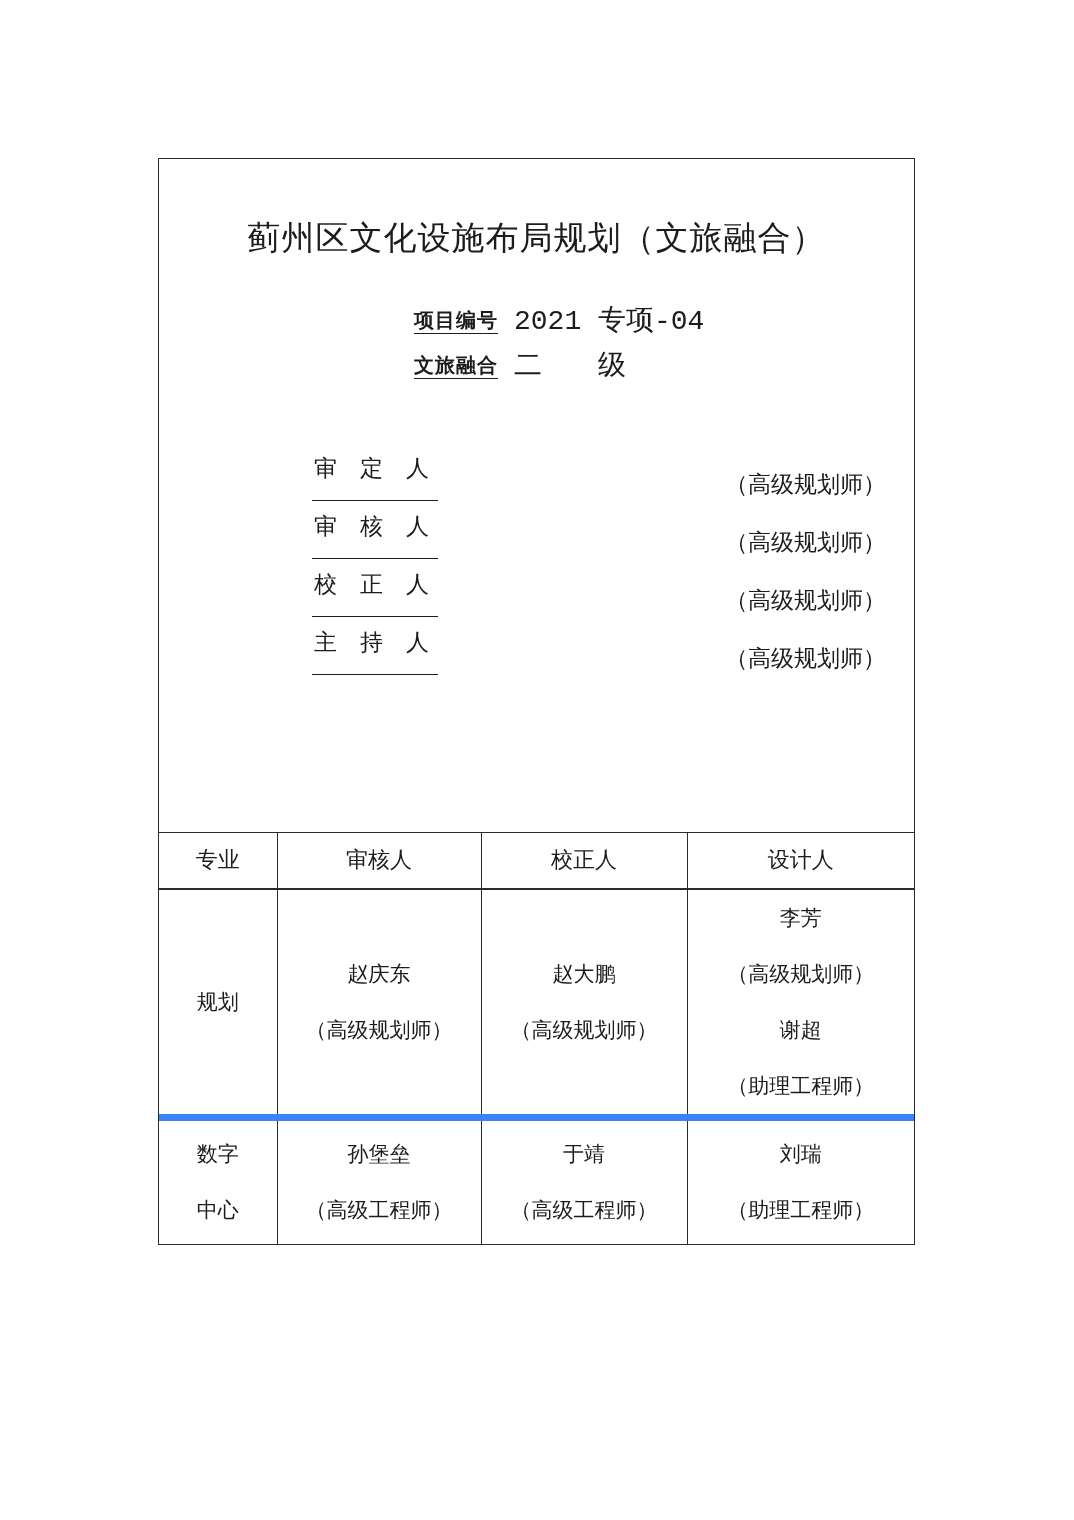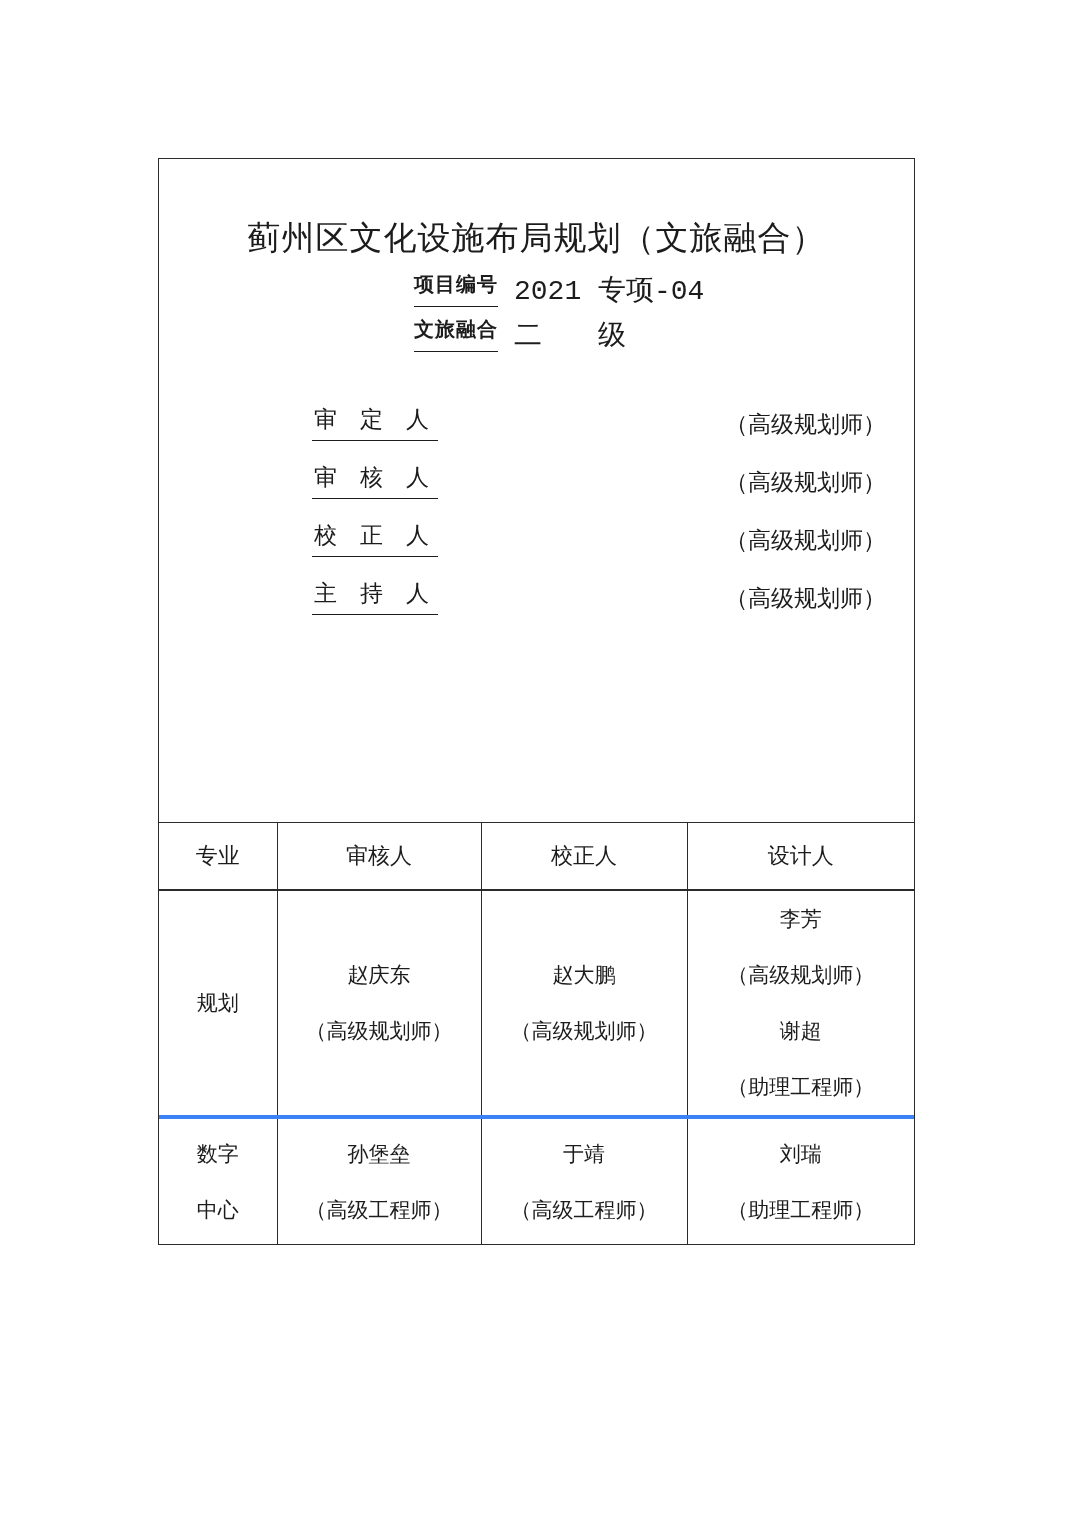--- a/index.html
+++ b/index.html
@@ -10,20 +10,21 @@
     font-family: "DejaVu Serif", "Liberation Serif", serif;
     color: #1c1c1c;
   }
   .page-frame {
     position: absolute;
     left: 158px; top: 158px;
     width: 757px; height: 1087px;
     border: 1px solid #2b2b2b;
     display: flex;
     flex-direction: column;
+    gap: 30px;
   }
   .doc-title-1 {
     margin-top: 58px;
     text-align: center;
     font-size: 33px;
     line-height: 42px;
     font-weight: normal;
     letter-spacing: 1px;
     white-space: nowrap;
   }
@@ -31,47 +32,47 @@
     margin-top: 22px;
     text-align: center;
     font-size: 30px;
     line-height: 38px;
     font-weight: normal;
     white-space: nowrap;
   }
   .info-block { margin: 10px 0 0 255px; }
   .info-row { height: 45px; display: flex; align-items: center; }
   .info-label {
-    font-family: Liberation Mono, monospace;
+    font-family: Liberation Sans, sans-serif;
     font-weight: bold;
     font-size: 20px;
     line-height: 1;
     letter-spacing: 1px;
     border-bottom: 1px solid #1c1c1c;
-    padding-bottom: 10px;
+    padding-bottom: 3px;
   }
   .info-value {
     font-family: Liberation Mono, monospace;
     font-size: 28px;
     line-height: 1;
     margin-left: 16px;
     white-space: pre;
   }
   .signers { margin: 24px 28px 0 153px; }
   .signer-row {
     height: 58px;
     display: flex;
     justify-content: space-between;
     align-items: flex-end;
   }
   .signer-label {
     font-size: 23px;
     line-height: 1;
     border-bottom: 1px solid #1c1c1c;
-    padding: 0 9px 9px 2px;
+    padding: 0 9px 20px 2px;
     white-space: pre;
   }
   .signer-qual {
     font-size: 23px;
     line-height: 1;
     padding-bottom: 5px;
     white-space: nowrap;
   }
   .bottom-group { margin-top: auto; }
   .table-title {
@@ -91,27 +92,27 @@
   table.staff th, table.staff td {
     border: 1px solid #2b2b2b;
     text-align: center;
     vertical-align: middle;
     padding: 0;
     font-weight: normal;
   }
   table.staff th:first-child, table.staff td:first-child { border-left: none; }
   table.staff th:last-child,  table.staff td:last-child  { border-right: none; }
   table.staff thead th {
-    height: 68px;
+    height: 56px;
     font-size: 22px;
     border-top: 1px solid #2b2b2b;
     border-bottom: 2px solid #2b2b2b;
   }
   table.staff tr.row-1 { height: 224px; }
-  table.staff tr.row-1 td { border-bottom: 4px solid #3b82f6; }
+  table.staff tr.row-1 td { border-bottom: 7px solid #3b82f6; }
   table.staff tr.row-2 { height: 127px; margin-top: 22px; }
   table.staff tr.row-2 td { border-bottom: none; }
   .cell-line { line-height: 56px; font-size: 21px; white-space: nowrap; }
 </style>
 </head>
 <body>
 
 <div class="page-frame">
 
   <div class="doc-title-1">蓟州区文化设施布局规划（文旅融合）</div>

